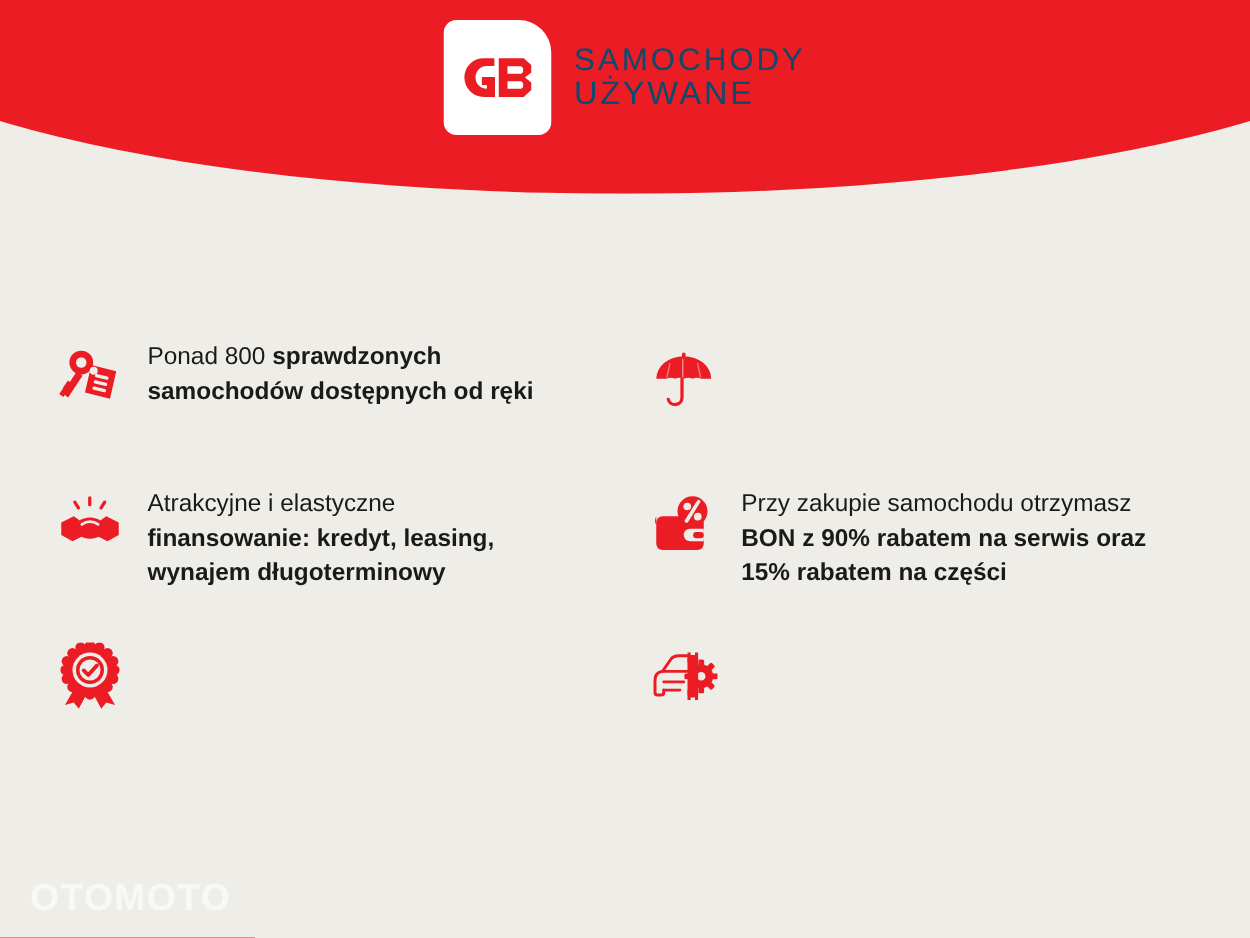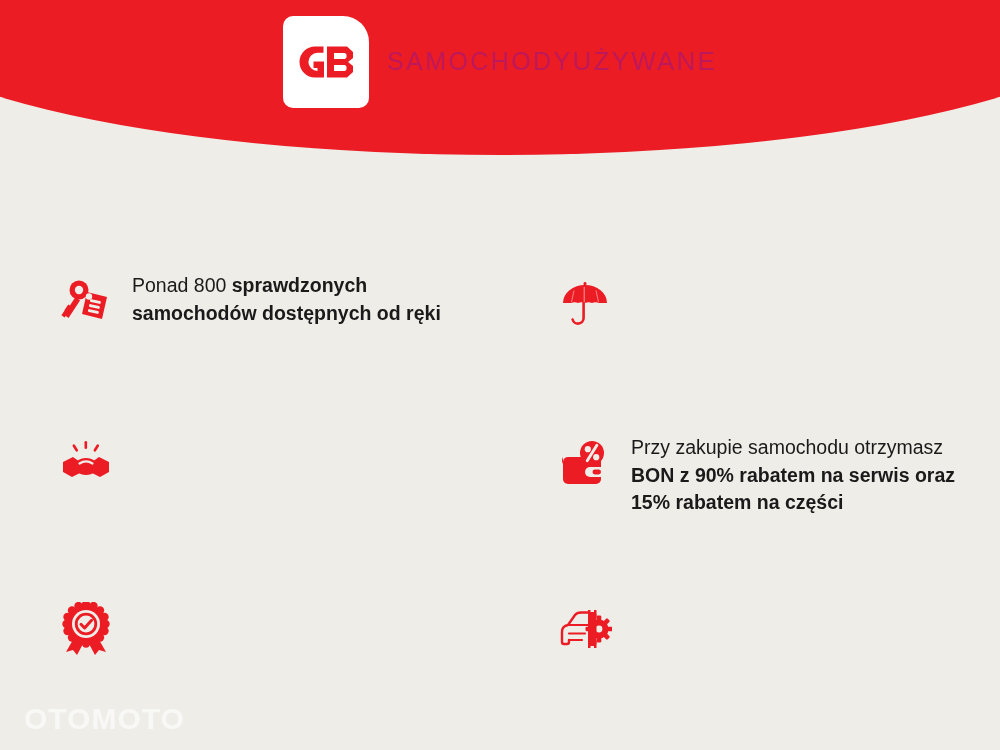--- a/index.html
+++ b/index.html
@@ -44,22 +44,23 @@
     border-radius:10px 26px 10px 10px;
     display:flex;
     align-items:center;
     justify-content:center;
     flex:none;
   }
   #logo-mark svg { display:block; }
 
   #brand-text {
     display:flex;
+    flex-direction:column;
     justify-content:center;
-    color:#be185d;
+    color:#0c4a6e;
     line-height:1.04;
   }
   .brand-line-1 {
     font-size:25px;
     font-weight:300;
     letter-spacing:2.4px;
   }
   .brand-line-2 {
     font-size:26px;
     font-weight:normal;
@@ -69,22 +70,21 @@
   
   #features {
     position:absolute;
     top:268px;
     left:0;
     width:800px;
     display:grid;
     grid-template-columns:455px 470px;
     column-gap:20px;
     row-gap:0;
-    padding-left:58px;
-    gap:44px;
+    padding-left:44px;
   }
   .feature {
     display:flex;
     align-items:flex-start;
     gap:18px;
     min-height:118px;
   }
   .feature-icon {
     width:56px;
     flex:none;
@@ -201,20 +201,21 @@
 
           <path d="M3 22 L13 17 L20 22 L20 33 L12 37 L3 32 Z"></path>
 
           <path d="M49 22 L39 17 L32 22 L32 33 L40 37 L49 32 Z"></path>
 
           <path d="M17 21 C22 17, 30 17, 35 21 L35 32 C30 36, 22 36, 17 32 Z"></path>
           <path d="M19.5 23.5 C23.5 20.8, 28.5 20.8, 32.5 23.5" fill="none" stroke="#EFEDE8" stroke-width="2.2" stroke-linecap="round"></path>
         </g>
       </svg>
     </span>
+    <div class="feature-text">Atrakcyjne i elastyczne<br><b>finansowanie: kredyt, leasing, wynajem długoterminowy</b></div>
   </div>
 
   <div class="feature col-right">
     <span class="feature-icon">
       <svg width="52" height="50" viewBox="0 0 52 50">
         <g fill="#EC1C24">
 
           <rect x="4" y="17" width="38" height="27" rx="5"></rect>
 
           <path d="M4 24 A7 7 0 0 1 4 17 Z"></path>

